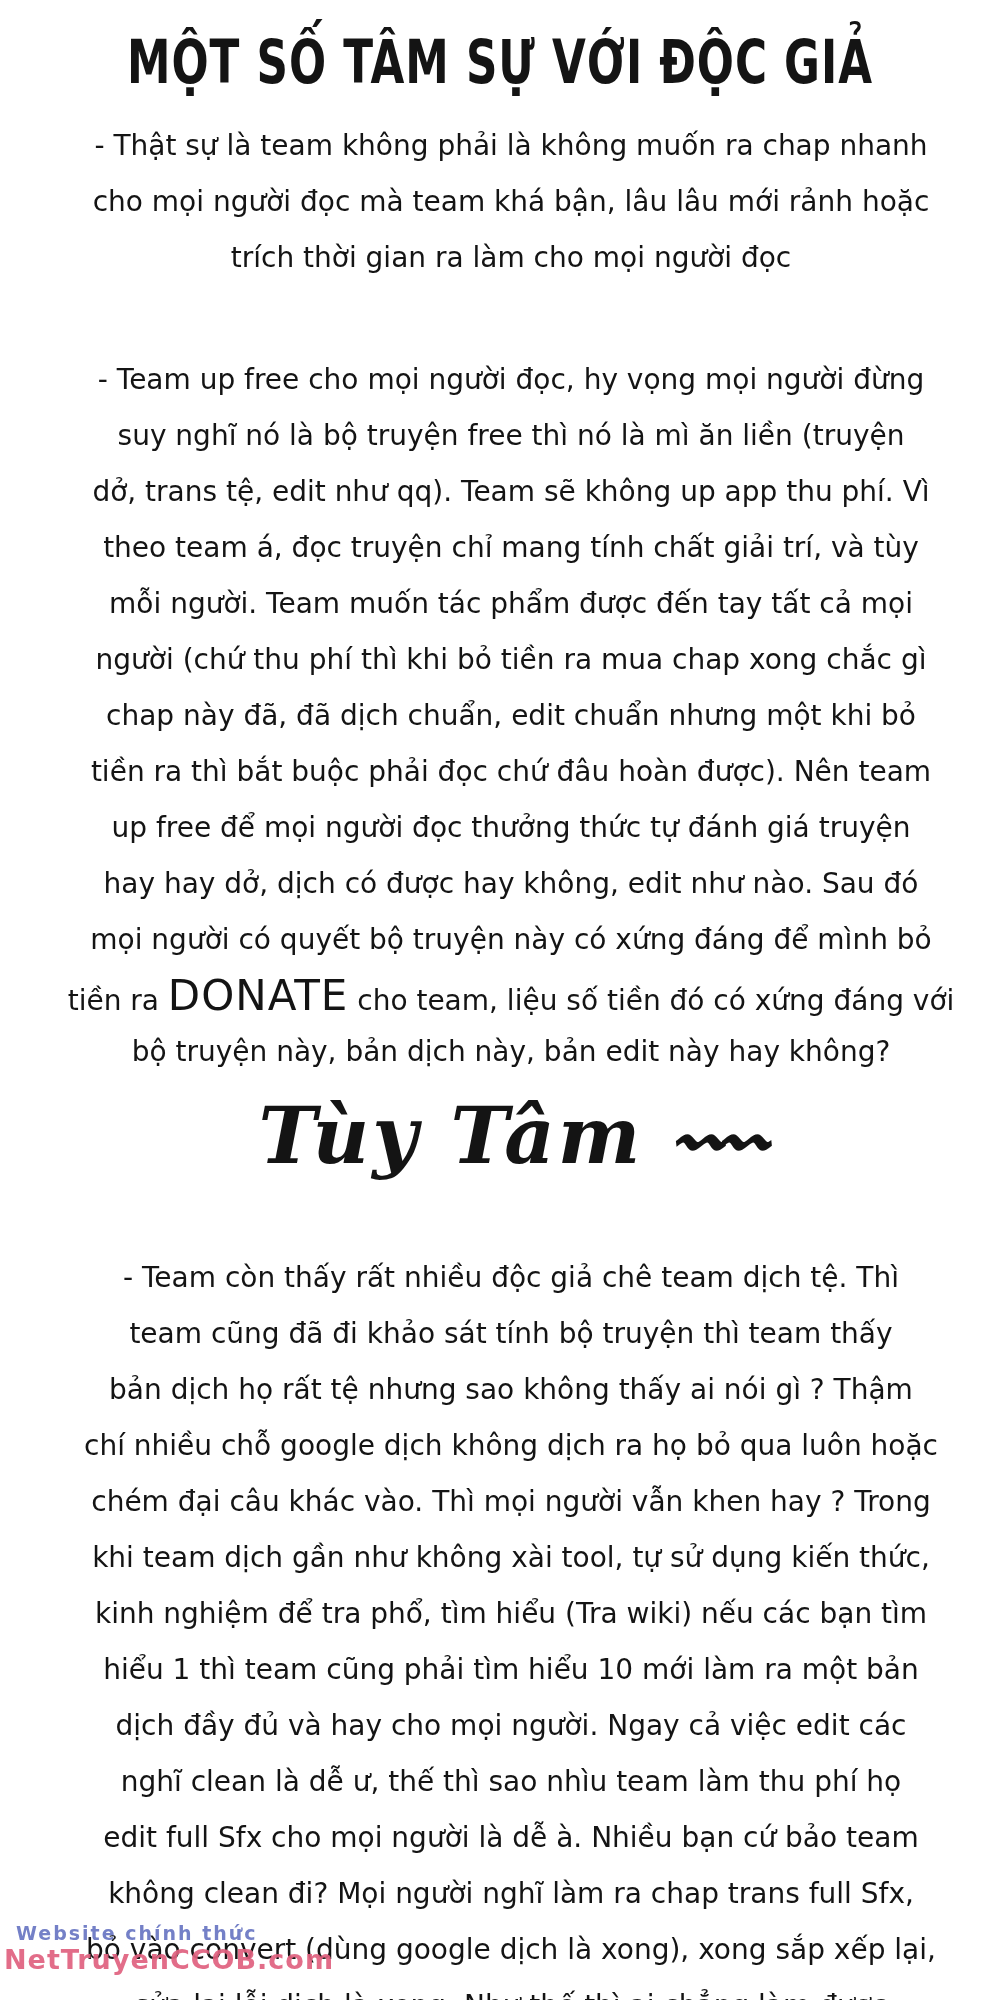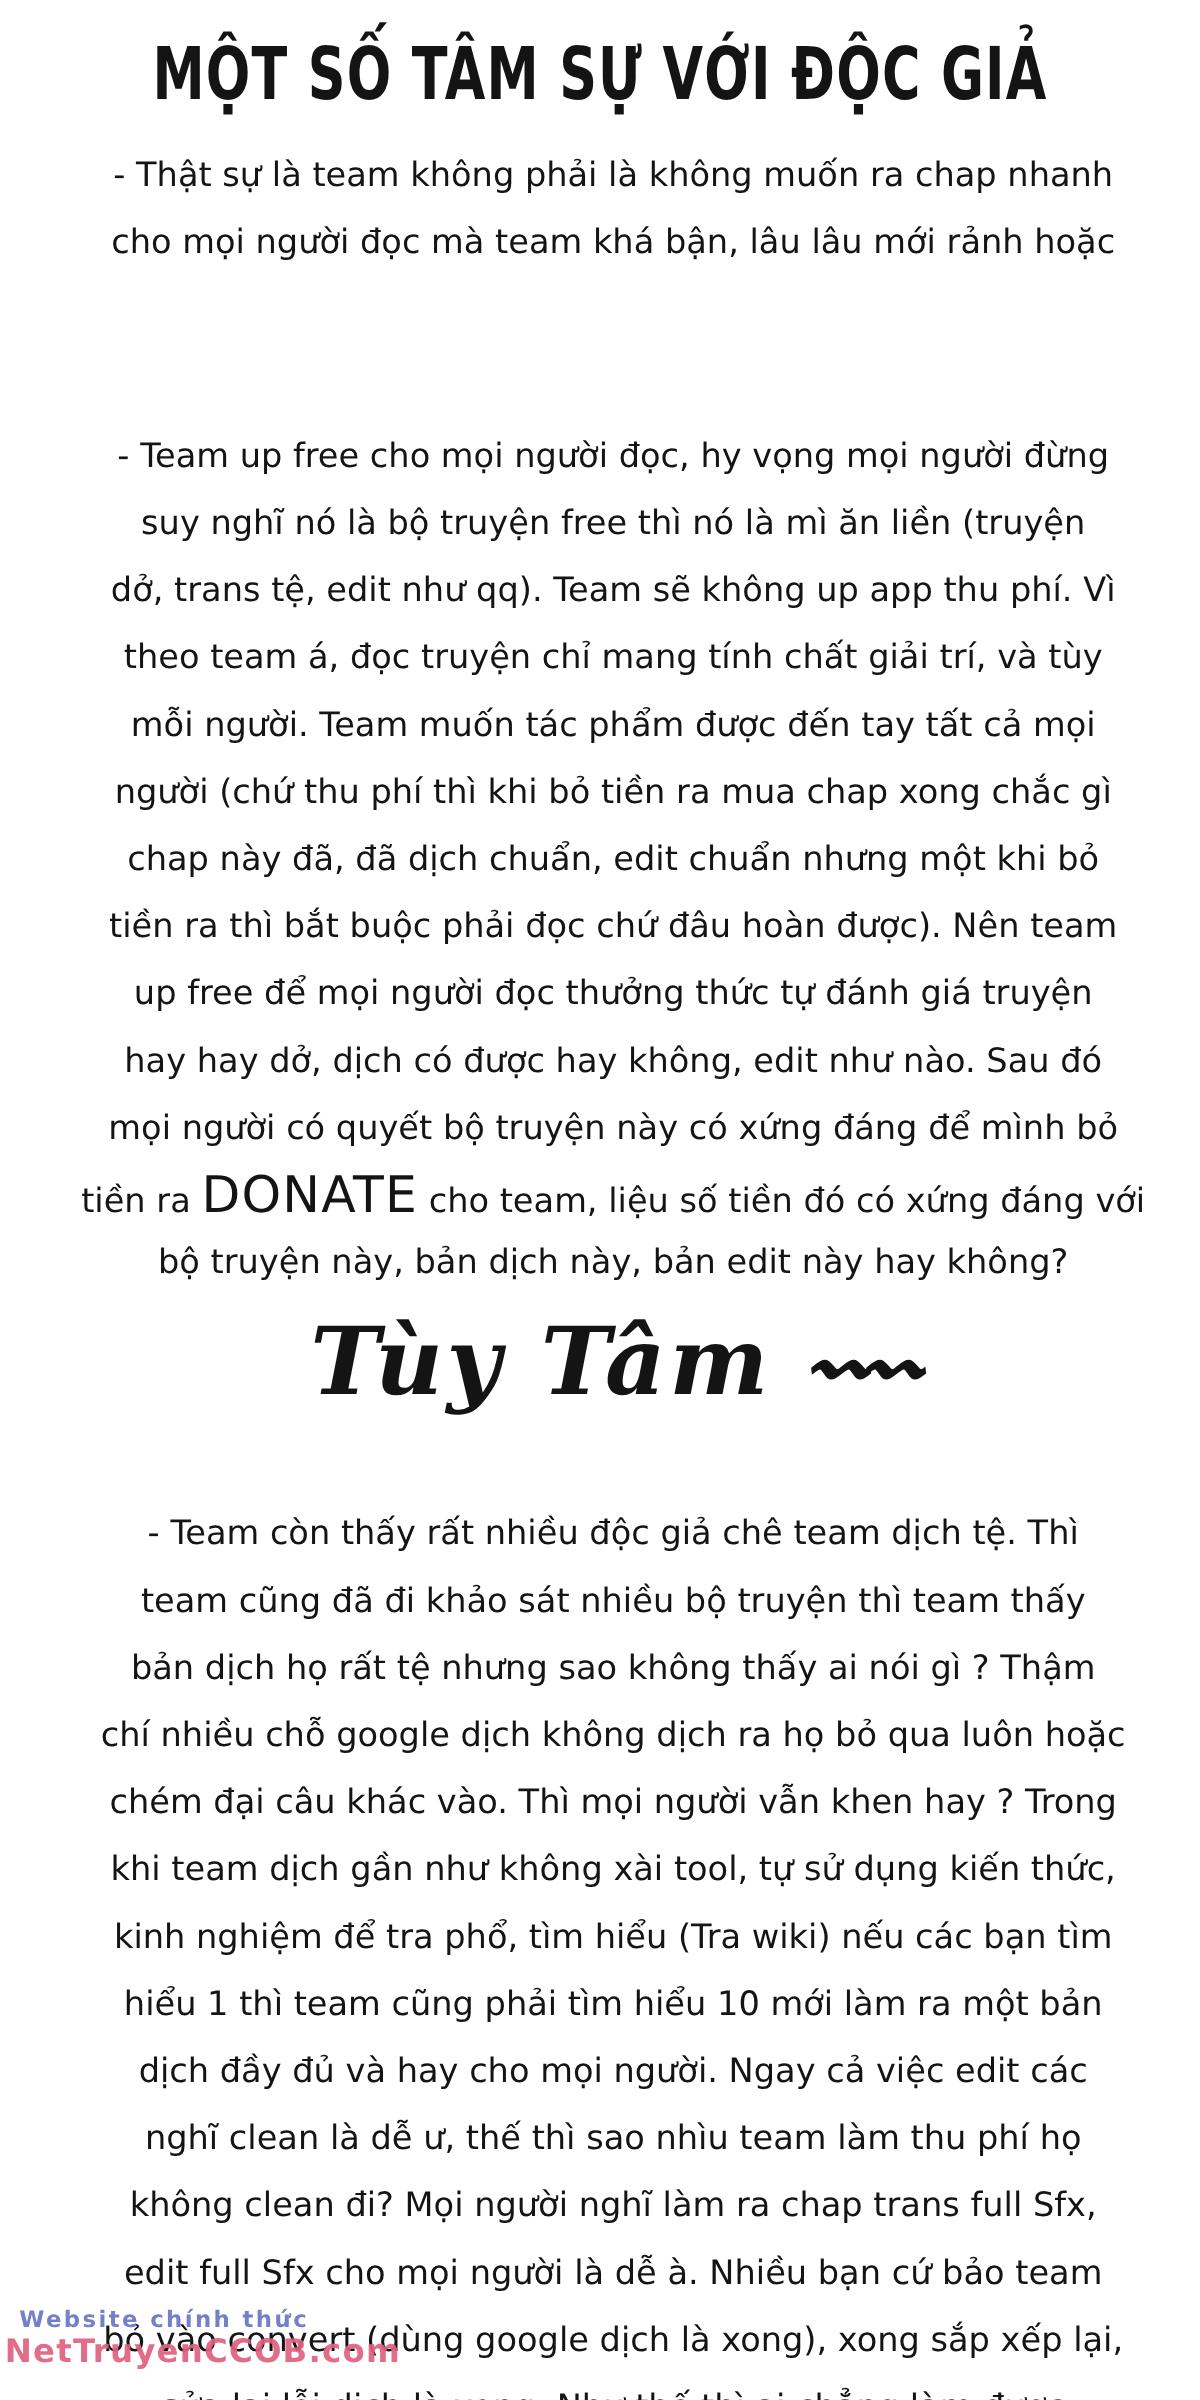--- a/index.html
+++ b/index.html
@@ -54,20 +54,21 @@
 </head>
 <body>
 
 <div class="page">
 
   <div class="title">MỘT SỐ TÂM SỰ VỚI ĐỘC GIẢ</div>
 
   <div class="para" style="top:118px">
       <div class="line">- Thật sự là team không phải là không muốn ra chap nhanh</div>
       <div class="line">cho mọi người đọc mà team khá bận, lâu lâu mới rảnh hoặc</div>
+      <div class="line">trích thời gian ra làm cho mọi người đọc</div>
     </div>
 
   <div class="para" style="top:352px">
       <div class="line">- Team up free cho mọi người đọc, hy vọng mọi người đừng</div>
       <div class="line">suy nghĩ nó là bộ truyện free thì nó là mì ăn liền (truyện</div>
       <div class="line">dở, trans tệ, edit như qq). Team sẽ không up app thu phí. Vì</div>
       <div class="line">theo team á, đọc truyện chỉ mang tính chất giải trí, và tùy</div>
       <div class="line">mỗi người. Team muốn tác phẩm được đến tay tất cả mọi</div>
       <div class="line">người (chứ thu phí thì khi bỏ tiền ra mua chap xong chắc gì</div>
       <div class="line">chap này đã, đã dịch chuẩn, edit chuẩn nhưng một khi bỏ</div>
@@ -79,31 +80,31 @@
       <div class="line">bộ truyện này, bản dịch này, bản edit này hay không?</div>
     </div>
 
   <div class="calligraphy">
     <span>Tùy Tâm</span>
     <span class="flourish">〰〰</span>
   </div>
 
   <div class="para" style="top:1250px">
       <div class="line">- Team còn thấy rất nhiều độc giả chê team dịch tệ. Thì</div>
-      <div class="line">team cũng đã đi khảo sát nhiều bộ truyện thì team thấy</div>
+      <div class="line">team cũng đã đi khảo sát tính bộ truyện thì team thấy</div>
       <div class="line">bản dịch họ rất tệ nhưng sao không thấy ai nói gì ? Thậm</div>
       <div class="line">chí nhiều chỗ google dịch không dịch ra họ bỏ qua luôn hoặc</div>
       <div class="line">chém đại câu khác vào. Thì mọi người vẫn khen hay ? Trong</div>
       <div class="line">khi team dịch gần như không xài tool, tự sử dụng kiến thức,</div>
       <div class="line">kinh nghiệm để tra phổ, tìm hiểu (Tra wiki) nếu các bạn tìm</div>
       <div class="line">hiểu 1 thì team cũng phải tìm hiểu 10 mới làm ra một bản</div>
       <div class="line">dịch đầy đủ và hay cho mọi người. Ngay cả việc edit các</div>
       <div class="line">nghĩ clean là dễ ư, thế thì sao nhìu team làm thu phí họ</div>
+      <div class="line">edit full Sfx cho mọi người là dễ à. Nhiều bạn cứ bảo team</div>
       <div class="line">không clean đi? Mọi người nghĩ làm ra chap trans full Sfx,</div>
-      <div class="line">edit full Sfx cho mọi người là dễ à. Nhiều bạn cứ bảo team</div>
       <div class="line">bỏ vào convert (dùng google dịch là xong), xong sắp xếp lại,</div>
       <div class="line">sửa lại lỗi dịch là xong. Như thế thì ai chẳng làm được</div>
     </div>
 
   <div class="watermark-label" style="color: rgb(116, 128, 199);">Website chính thức</div>
 
   <div class="watermark-site" style="color: rgb(224, 97, 127);">NetTruyenCCOB.com</div>
 
 </div>
 

